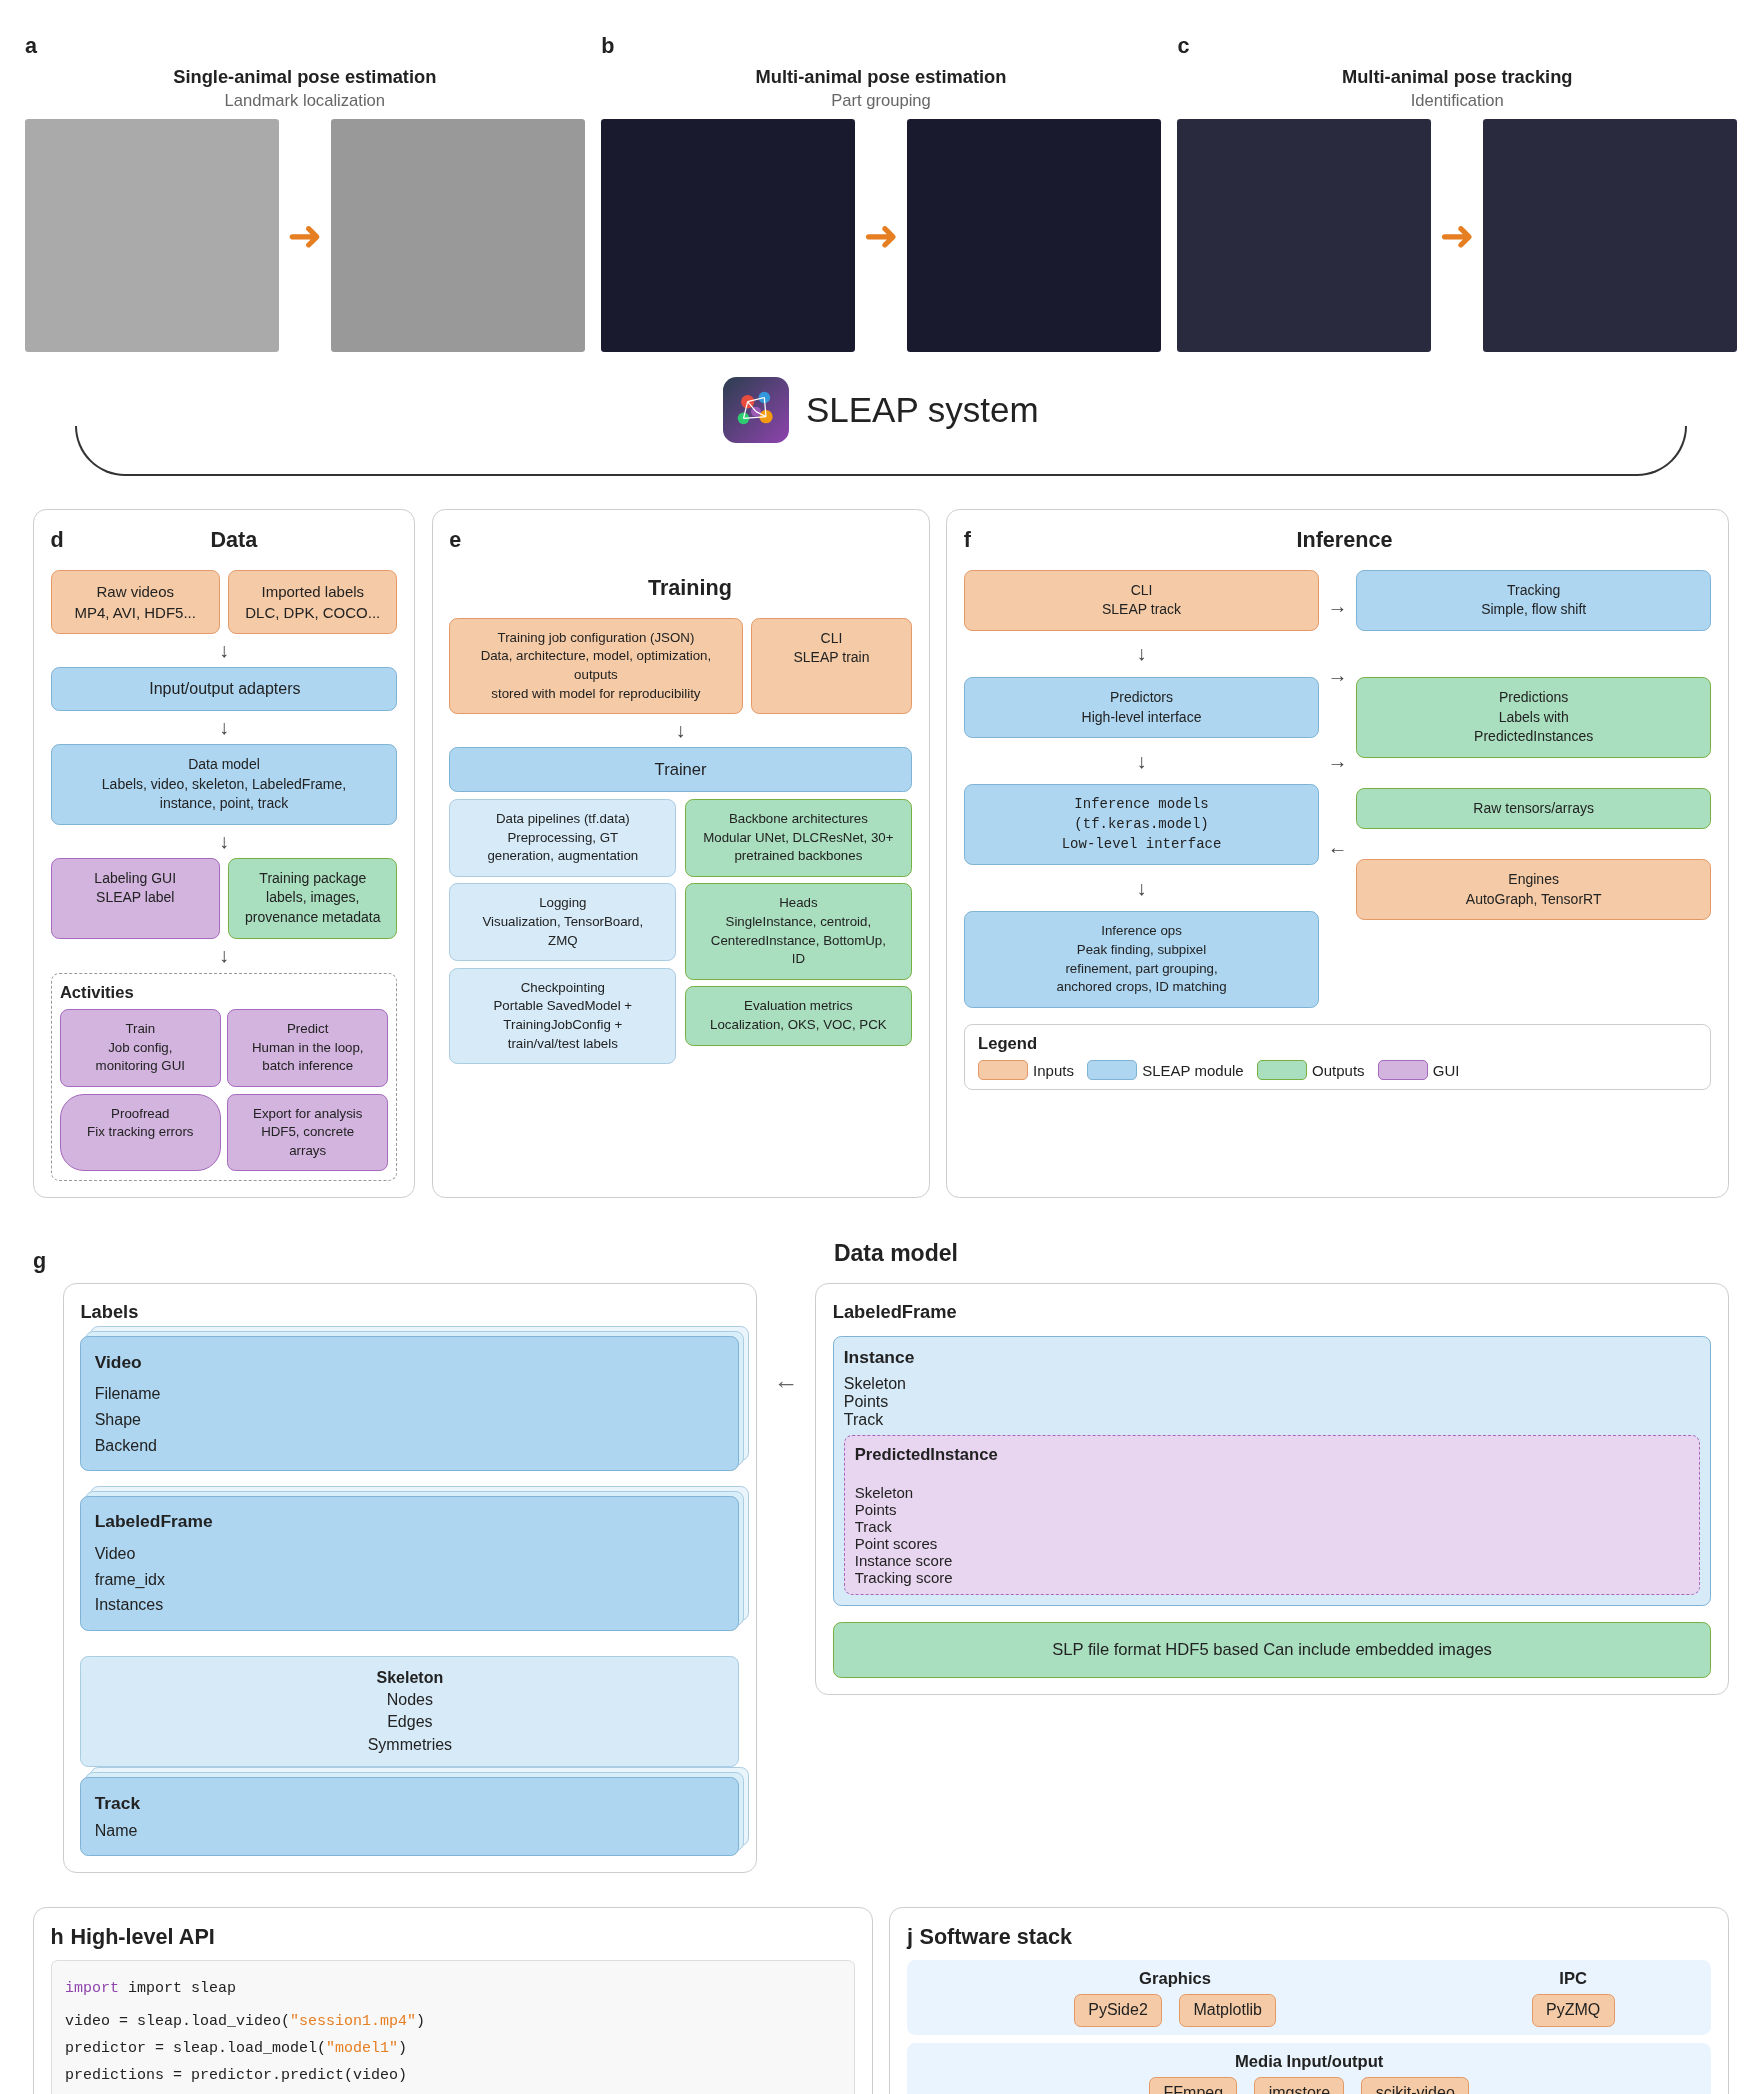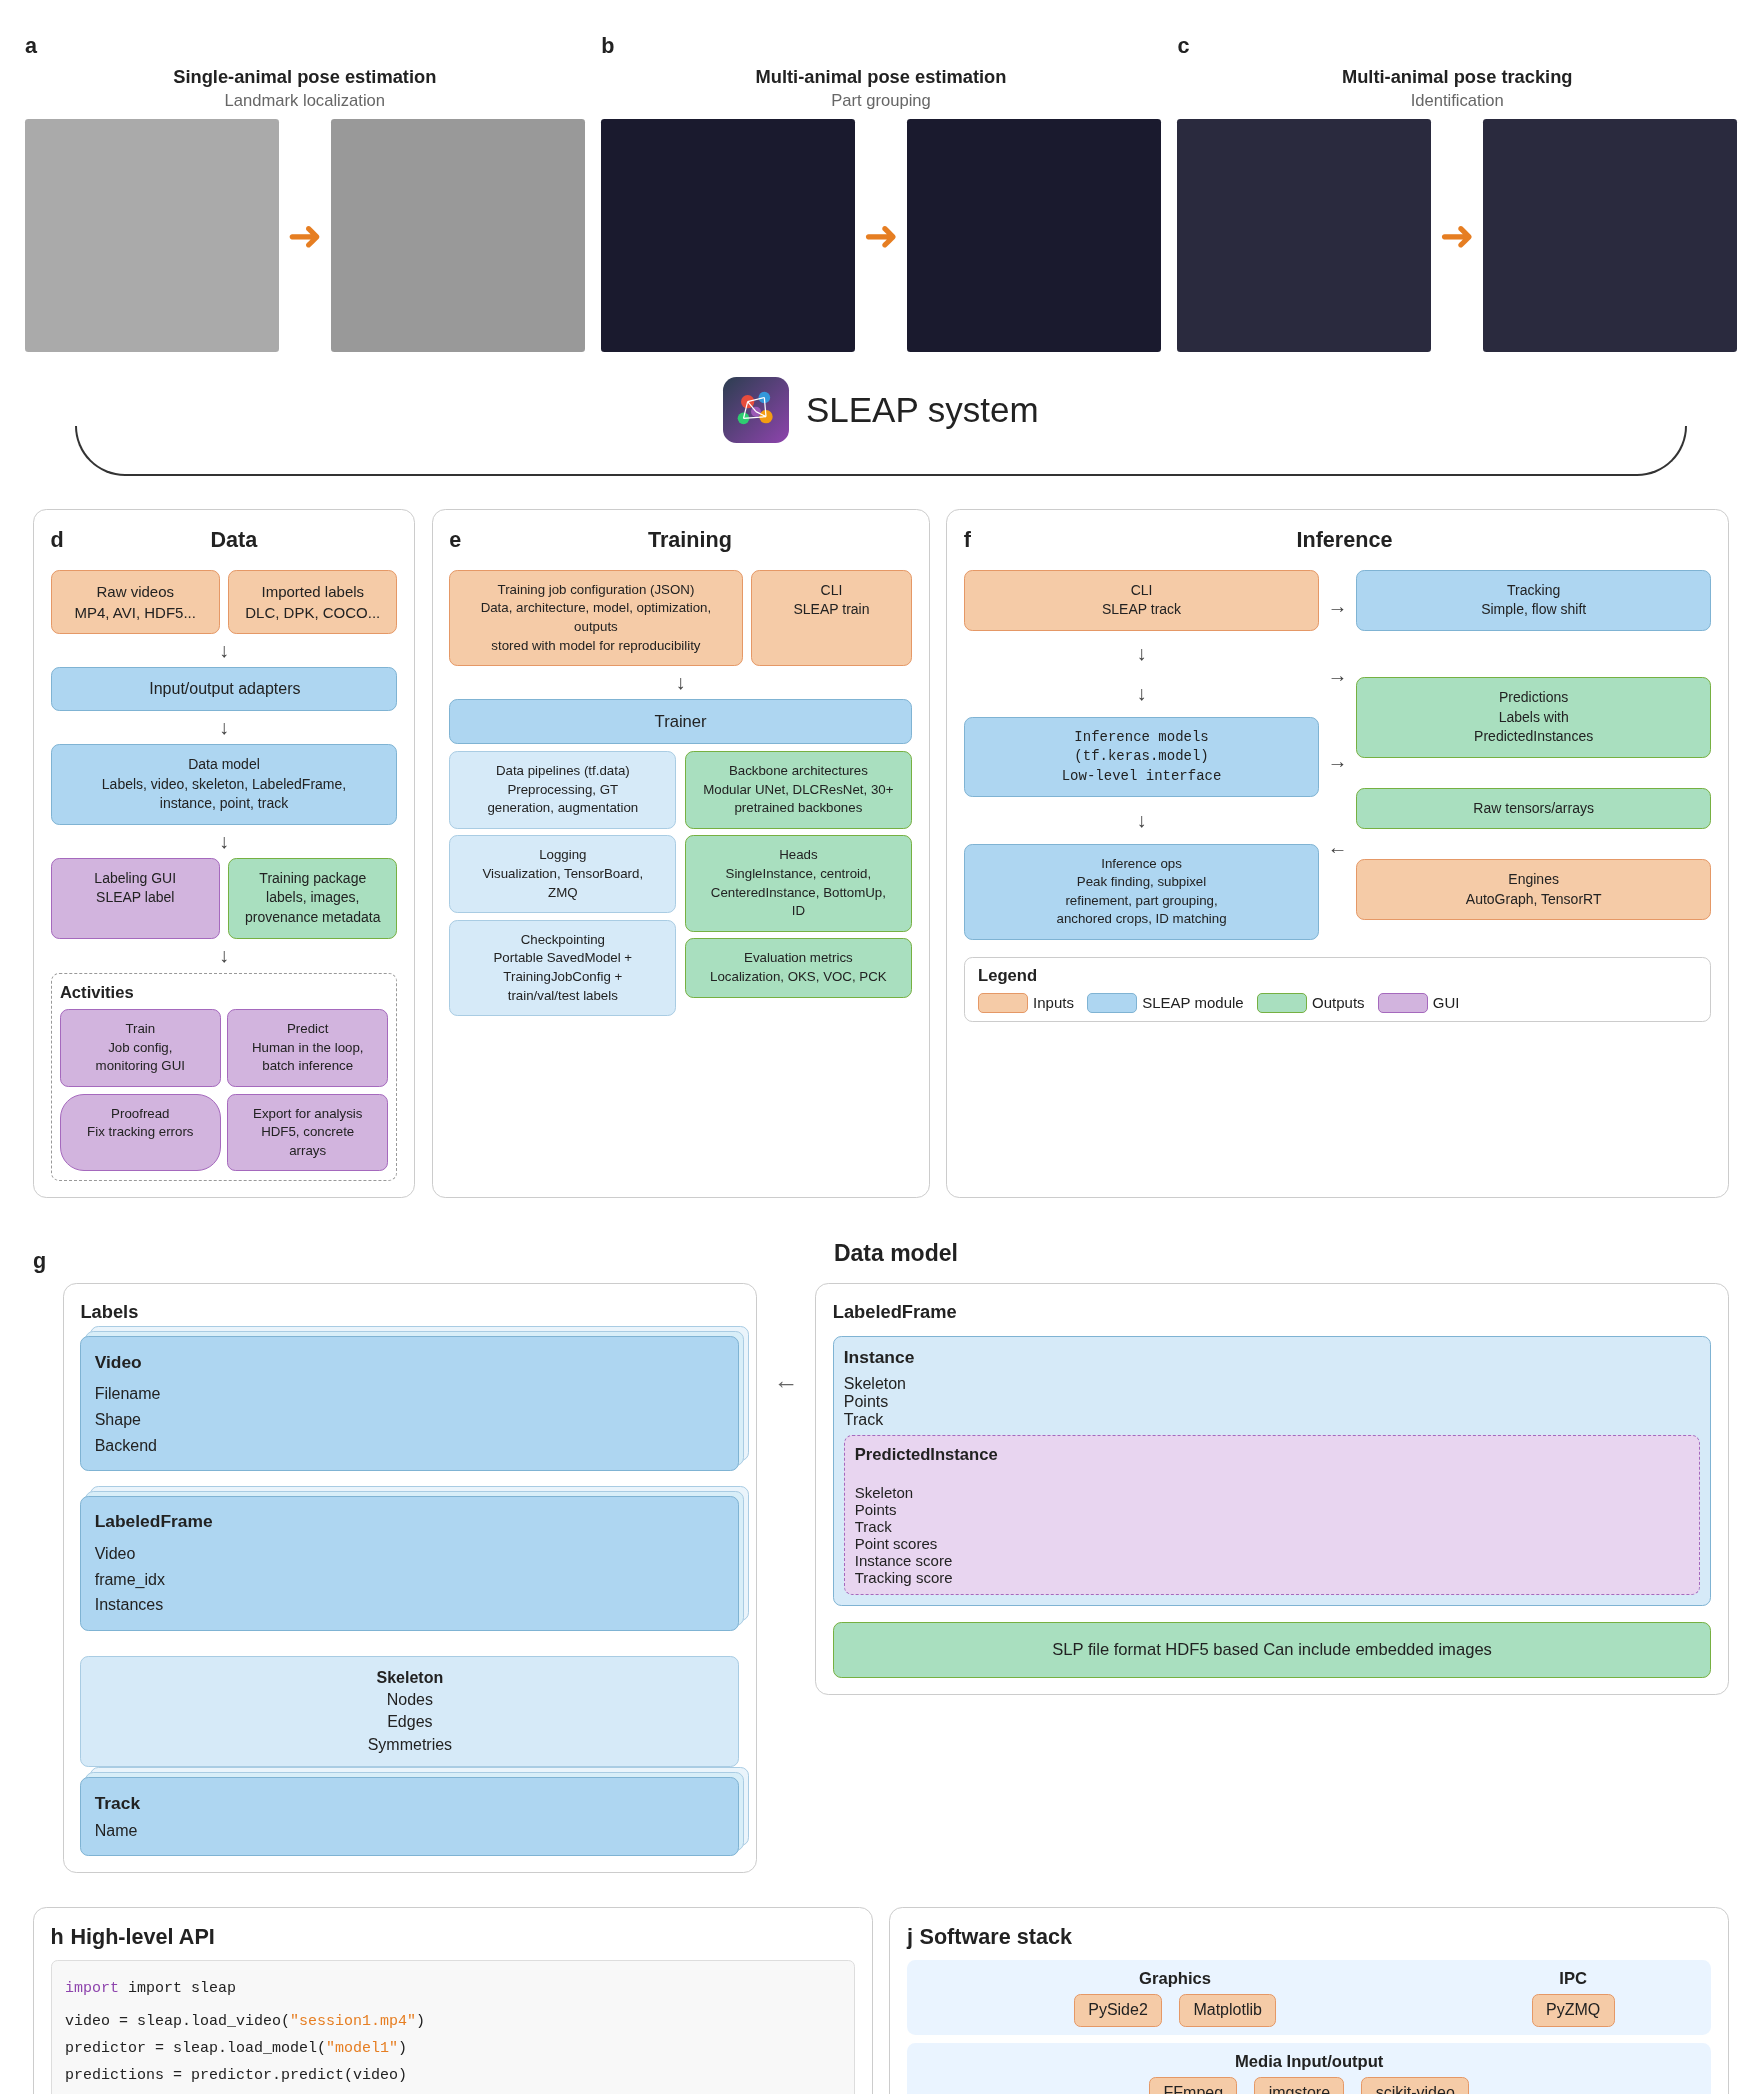--- a/index.html
+++ b/index.html
@@ -426,21 +426,21 @@
 Fix tracking errors</div>
         <div class="box box-purple" style="font-size:13.3px; white-space:pre-line;">Export for analysis
 HDF5, concrete arrays</div>
       </div>
     </div>
   </div>
 
   <div class="section-container" style="flex: 0 0 498px;">
     <div style="display:flex; gap:6.6px; margin-bottom:3.3px;">
       <span style="font-size:21.6px;font-weight:bold;">e</span>
-      <span class="section-title" style="flex:1;">Training</span>
+      <span class="section-title" style="flex:1;margin-top:48px;">Training</span>
     </div>
 
     <div style="display:flex; gap:8.3px; margin-bottom:3.3px;">
       <div class="box box-orange" style="flex:2; font-size:13.3px; white-space:pre-line;">Training job configuration (JSON)
 Data, architecture, model, optimization, outputs
 stored with model for reproducibility</div>
       <div class="box box-orange" style="flex:1; font-size:14px; white-space:pre-line;">CLI
 SLEAP train</div>
     </div>
     <div class="arrow-down">↓</div>
@@ -477,20 +477,22 @@
     <div style="display:flex; gap:6.6px; margin-bottom:3.3px;">
       <span style="font-size:21.6px;font-weight:bold;">f</span>
       <span class="section-title" style="flex:1;">Inference</span>
     </div>
     <div style="display:grid; grid-template-columns:1fr auto 1fr; gap:8.3px; align-items:start;">
 
       <div style="display:flex; flex-direction:column; gap:6.6px;">
         <div class="box box-orange" style="font-size:14px; white-space:pre-line;">CLI
 SLEAP track</div>
         <div class="arrow-down">↓</div>
+        <div class="box box-blue" style="font-size:14px; white-space:pre-line;">Predictors
+High-level interface</div>
         <div class="arrow-down">↓</div>
         <div class="box box-blue" style="font-size:14px; white-space:pre-line;font-family:Liberation Mono, monospace;">Inference models
 (tf.keras.model)
 Low-level interface</div>
         <div class="arrow-down">↓</div>
         <div class="box box-blue" style="font-size:13.3px; white-space:pre-line;">Inference ops
 Peak finding, subpixel
 refinement, part grouping,
 anchored crops, ID matching</div>
       </div>

